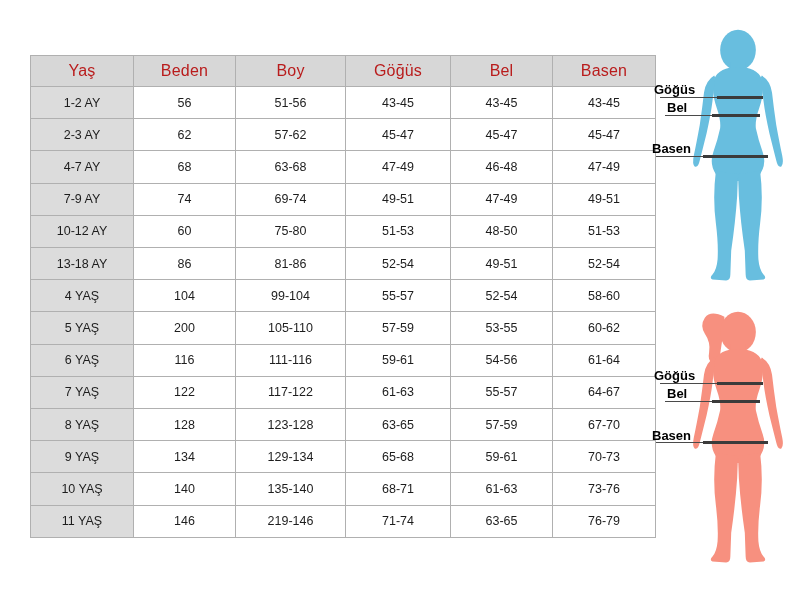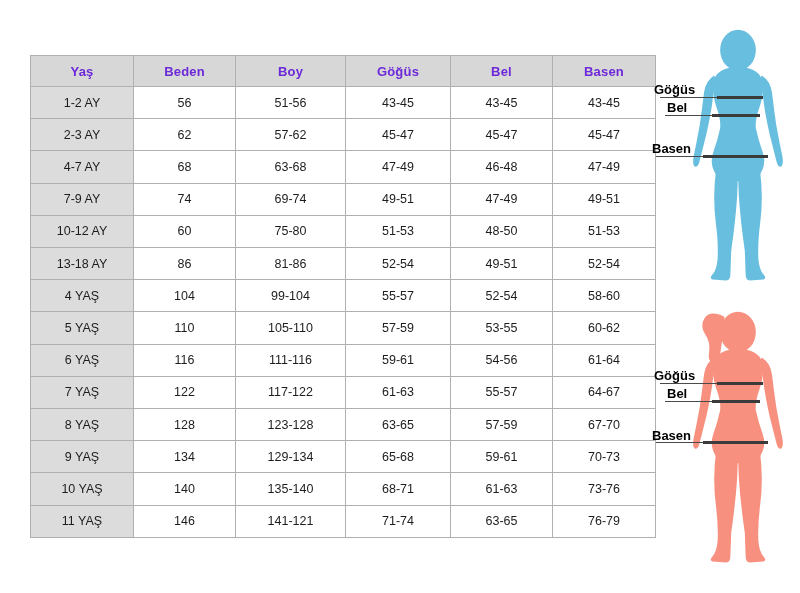--- a/index.html
+++ b/index.html
@@ -11,21 +11,21 @@
     position:absolute;left:30px;top:55px;width:625px;height:483px;
     border-collapse:collapse;table-layout:fixed;
     font-family:"Liberation Sans",sans-serif;
   }
   .size-table th,.size-table td{
     border:1px solid #b0b0b0;text-align:center;vertical-align:middle;padding:0;
     white-space:nowrap;overflow:hidden;
   }
   .size-table thead tr{height:31px;}
   .size-table th{
-    background:#d7d7d7;color:#6d28d9;font-size:13px;font-weight:bold;letter-spacing:.2px;
+    background:#d7d7d7;color:#b91c1c;font-size:16px;font-weight:normal;letter-spacing:.2px;
   }
   .size-table td{background:#ffffff;color:#1d1d1d;font-size:12.5px;}
   .size-table td:first-child{background:#dcdcdc;}
 
   
   .figure{position:absolute;width:102px;height:281px;}
   .figure svg{width:100%;height:100%;display:block;}
   .figure-child{left:687px;top:15px;color:#68bedf;}
   .figure-girl{left:687px;top:297px;color:#f7907f;}
 
@@ -113,21 +113,21 @@
         <tr>
           <td>4 YAŞ</td>
           <td>104</td>
           <td>99-104</td>
           <td>55-57</td>
           <td>52-54</td>
           <td>58-60</td>
         </tr>
         <tr>
           <td>5 YAŞ</td>
-          <td>110</td>
+          <td>200</td>
           <td>105-110</td>
           <td>57-59</td>
           <td>53-55</td>
           <td>60-62</td>
         </tr>
         <tr>
           <td>6 YAŞ</td>
           <td>116</td>
           <td>111-116</td>
           <td>59-61</td>
@@ -162,21 +162,21 @@
           <td>10 YAŞ</td>
           <td>140</td>
           <td>135-140</td>
           <td>68-71</td>
           <td>61-63</td>
           <td>73-76</td>
         </tr>
         <tr>
           <td>11 YAŞ</td>
           <td>146</td>
-          <td>141-121</td>
+          <td>219-146</td>
           <td>71-74</td>
           <td>63-65</td>
           <td>76-79</td>
         </tr>
       </tbody>
   </table>
 
   <div class="figure figure-child" style="color: rgb(104, 190, 223);">
     <svg viewBox="0 0 120 300" preserveAspectRatio="xMidYMid meet" aria-hidden="true">
       <g fill="currentColor">

